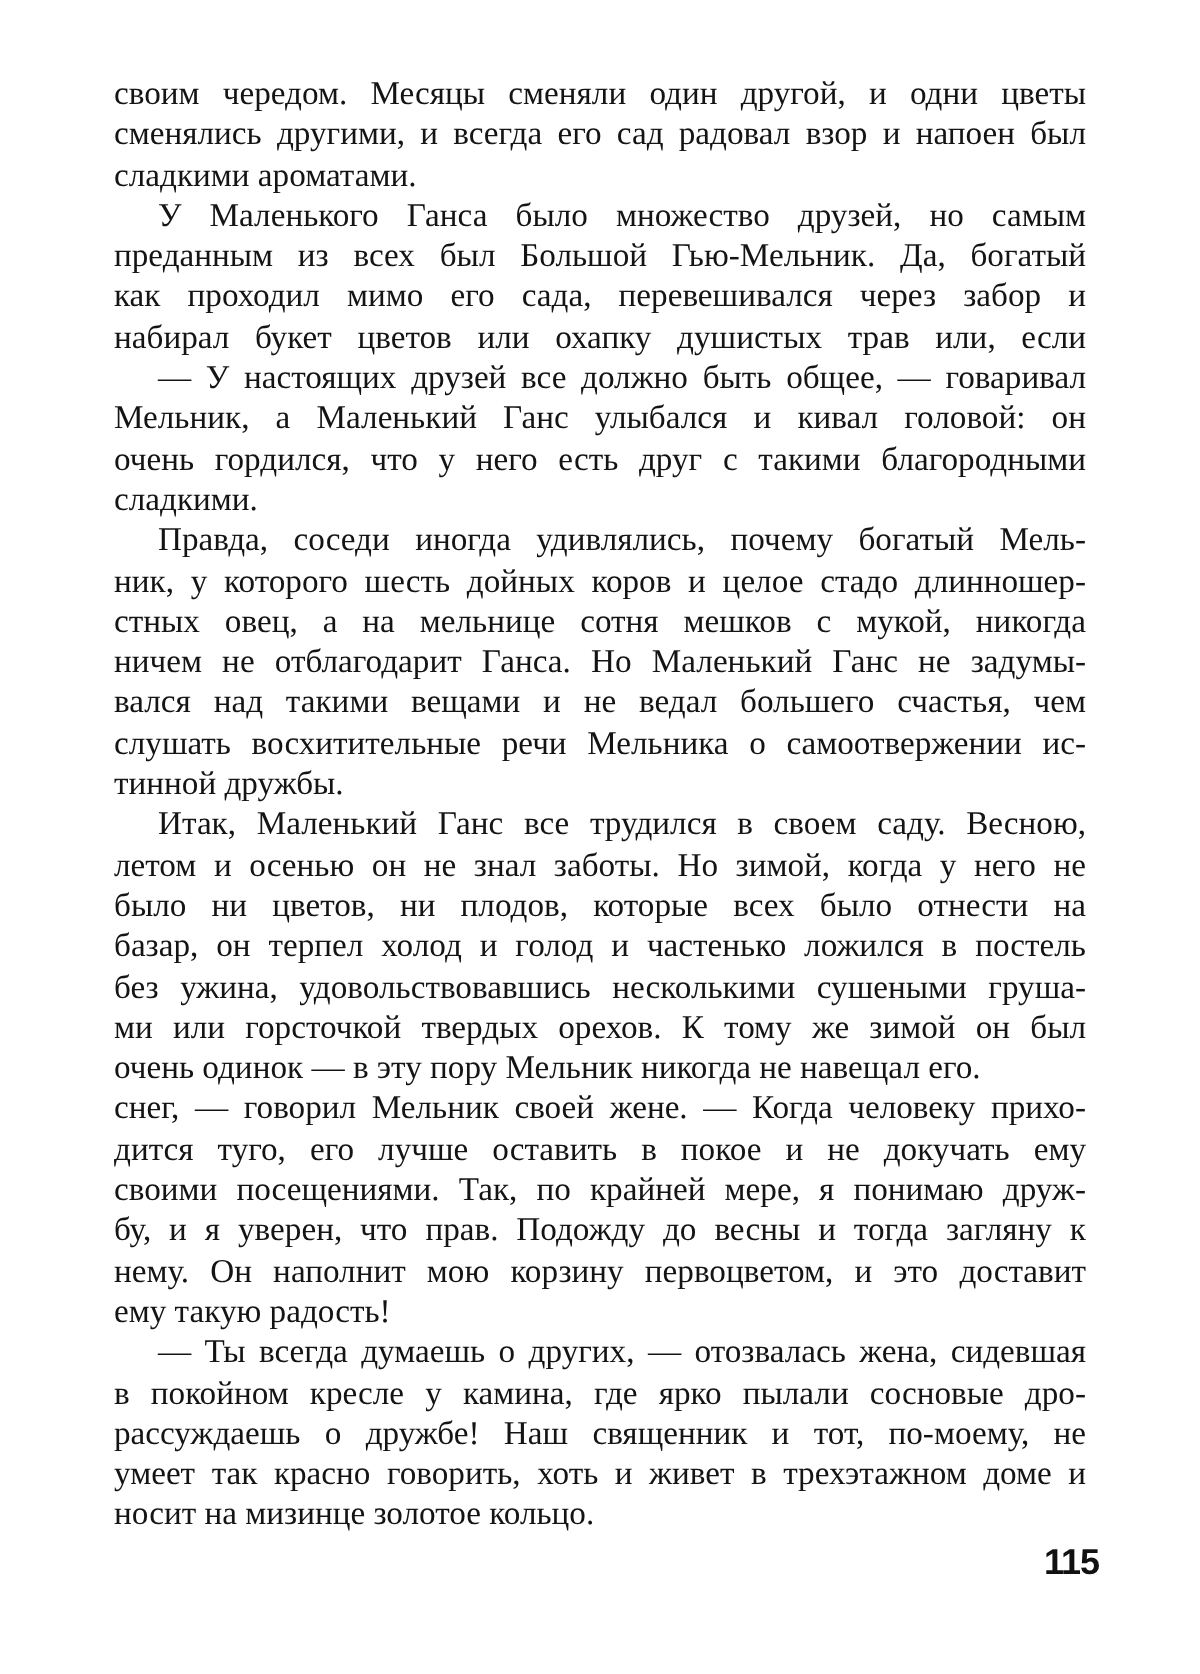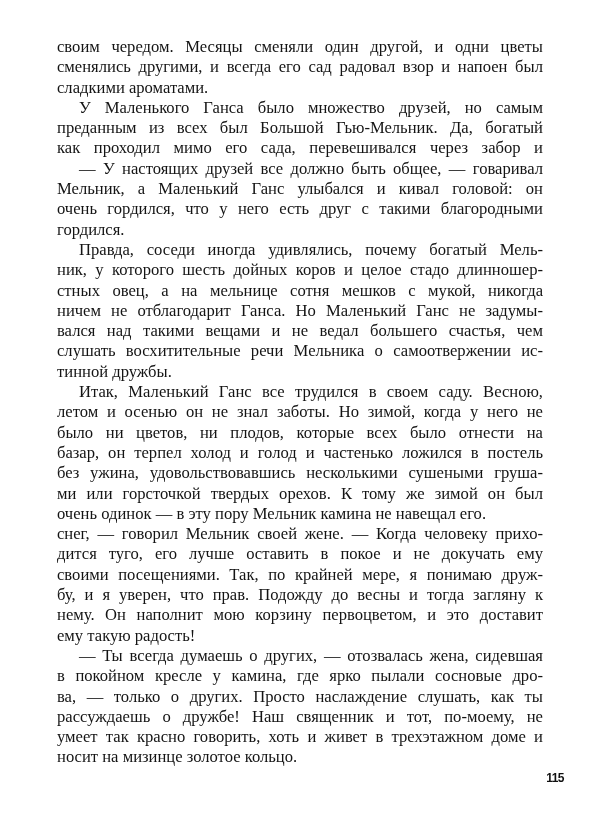--- a/index.html
+++ b/index.html
@@ -30,80 +30,80 @@
     }
     .line.last {
       text-align-last: left;
     }
     .line.indent {
       padding-left: 22px;
       font-family: Liberation Serif, serif;
     }
     .page-number {
       position: absolute;
-      left: 540px;
+      left: 522px;
       top: 771px;
       width: 24px;
       text-align: right;
       font-family: "Liberation Sans", "DejaVu Sans", sans-serif;
       font-weight: bold;
-      font-size: 12px;
+      font-size: 18px;
       color: #111111;
       letter-spacing: -0.5px;
     }
   </style>
 </head>
 <body>
 
 <div class="page" id="page-text">
     <div>
       <span class="line">своим чередом. Месяцы сменяли один другой, и одни цветы</span>
       <span class="line">сменялись другими, и всегда его сад радовал взор и напоен был</span>
       <span class="line last">сладкими ароматами.</span>
     </div>
     <div>
       <span class="line indent">У Маленького Ганса было множество друзей, но самым</span>
       <span class="line">преданным из всех был Большой Гью-Мельник. Да, богатый</span>
       <span class="line">как проходил мимо его сада, перевешивался через забор и</span>
+      <span class="line">набирал букет цветов или охапку душистых трав или, если</span>
     </div>
     <div>
       <span class="line indent">— У настоящих друзей все должно быть общее, — говаривал</span>
       <span class="line">Мельник, а Маленький Ганс улыбался и кивал головой: он</span>
       <span class="line">очень гордился, что у него есть друг с такими благородными</span>
-      <span class="line last">гордился.</span>
+      <span class="line last">сладкими.</span>
     </div>
     <div>
       <span class="line indent">Правда, соседи иногда удивлялись, почему богатый Мель-</span>
       <span class="line">ник, у которого шесть дойных коров и целое стадо длинношер-</span>
       <span class="line">стных овец, а на мельнице сотня мешков с мукой, никогда</span>
       <span class="line">ничем не отблагодарит Ганса. Но Маленький Ганс не задумы-</span>
       <span class="line">вался над такими вещами и не ведал большего счастья, чем</span>
       <span class="line">слушать восхитительные речи Мельника о самоотвержении ис-</span>
       <span class="line last">тинной дружбы.</span>
     </div>
     <div>
       <span class="line indent">Итак, Маленький Ганс все трудился в своем саду. Весною,</span>
       <span class="line">летом и осенью он не знал заботы. Но зимой, когда у него не</span>
       <span class="line">было ни цветов, ни плодов, которые всех было отнести на</span>
       <span class="line">базар, он терпел холод и голод и частенько ложился в постель</span>
       <span class="line">без ужина, удовольствовавшись несколькими сушеными груша-</span>
       <span class="line">ми или горсточкой твердых орехов. К тому же зимой он был</span>
-      <span class="line last">очень одинок — в эту пору Мельник камина не навещал его.</span>
+      <span class="line last">очень одинок — в эту пору Мельник никогда не навещал его.</span>
     </div>
     <div>
       <span class="line">снег, — говорил Мельник своей жене. — Когда человеку прихо-</span>
       <span class="line">дится туго, его лучше оставить в покое и не докучать ему</span>
       <span class="line">своими посещениями. Так, по крайней мере, я понимаю друж-</span>
       <span class="line">бу, и я уверен, что прав. Подожду до весны и тогда загляну к</span>
       <span class="line">нему. Он наполнит мою корзину первоцветом, и это доставит</span>
       <span class="line last">ему такую радость!</span>
     </div>
     <div>
       <span class="line indent">— Ты всегда думаешь о других, — отозвалась жена, сидевшая</span>
       <span class="line">в покойном кресле у камина, где ярко пылали сосновые дро-</span>
-      <span class="line">ва, — только о других. Просто наслаждение слушать, как ты</span>
       <span class="line">рассуждаешь о дружбе! Наш священник и тот, по-моему, не</span>
       <span class="line">умеет так красно говорить, хоть и живет в трехэтажном доме и</span>
       <span class="line last">носит на мизинце золотое кольцо.</span>
     </div>
   </div>
 
 <div class="page-number">115</div>
 
 </body></html>

